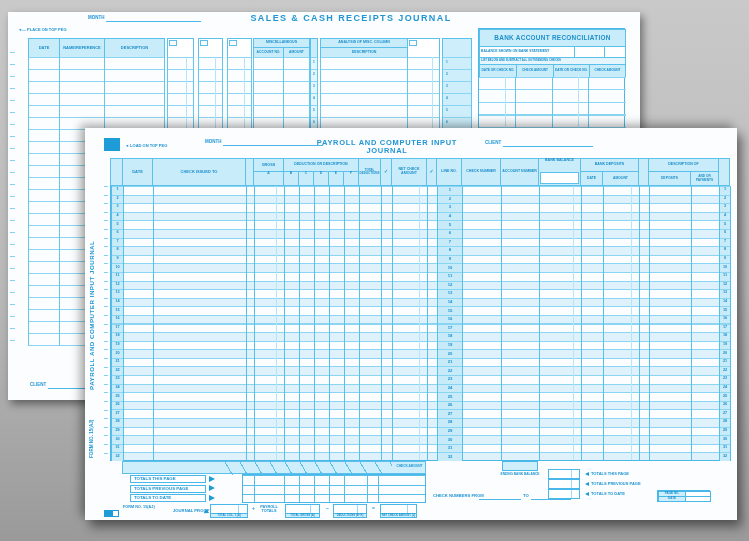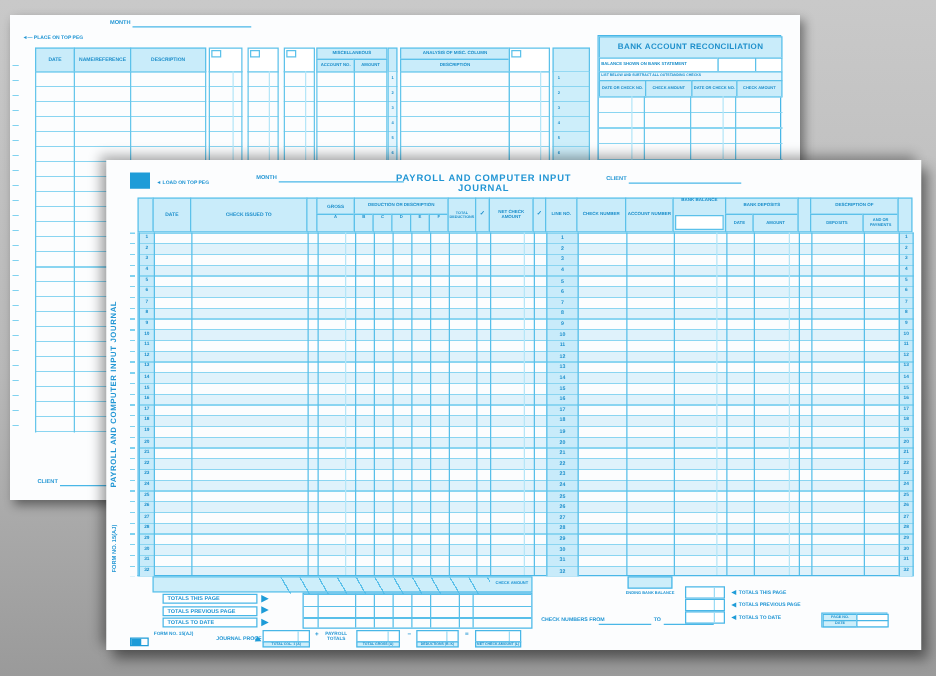--- a/index.html
+++ b/index.html
@@ -30,20 +30,21 @@
 <body>
 
 <div id="stage">
 
   <div class="paper" style="left:8px;top:12px;width:632px;height:388px;box-shadow:3px 4px 8px rgba(0,0,0,.45);">
 
     <div class="pegticks" style="left:2px;top:40px;width:5px;height:294px;"></div>
     <div class="t" style="left:10px;top:16px;font-size:4px;">◄— PLACE ON TOP PEG</div>
     <div class="t" style="left:80px;top:4px;font-size:4.5px;">MONTH</div>
     <div class="underl" style="left:98px;top:9px;width:95px;"></div>
+    <div class="t" style="left:238px;top:2px;width:210px;font-size:9px;letter-spacing:1.4px;text-align:center;white-space:normal;">SALES &amp; CASH RECEIPTS JOURNAL</div>
 
     <div class="hc" style="left:20px;top:26px;width:32px;height:20px;font-size:4px;">DATE</div>
     <div class="hc" style="left:51px;top:26px;width:46px;height:20px;font-size:4px;">NAME/REFERENCE</div>
     <div class="hc" style="left:96px;top:26px;width:61px;height:20px;font-size:4px;">DESCRIPTION</div>
     <div class="hc wc" style="left:159px;top:26px;width:27px;height:20px;">
         <span class="cb"></span>
       </div>
     <div class="hc wc" style="left:190px;top:26px;width:25px;height:20px;">
         <span class="cb"></span>
       </div>

